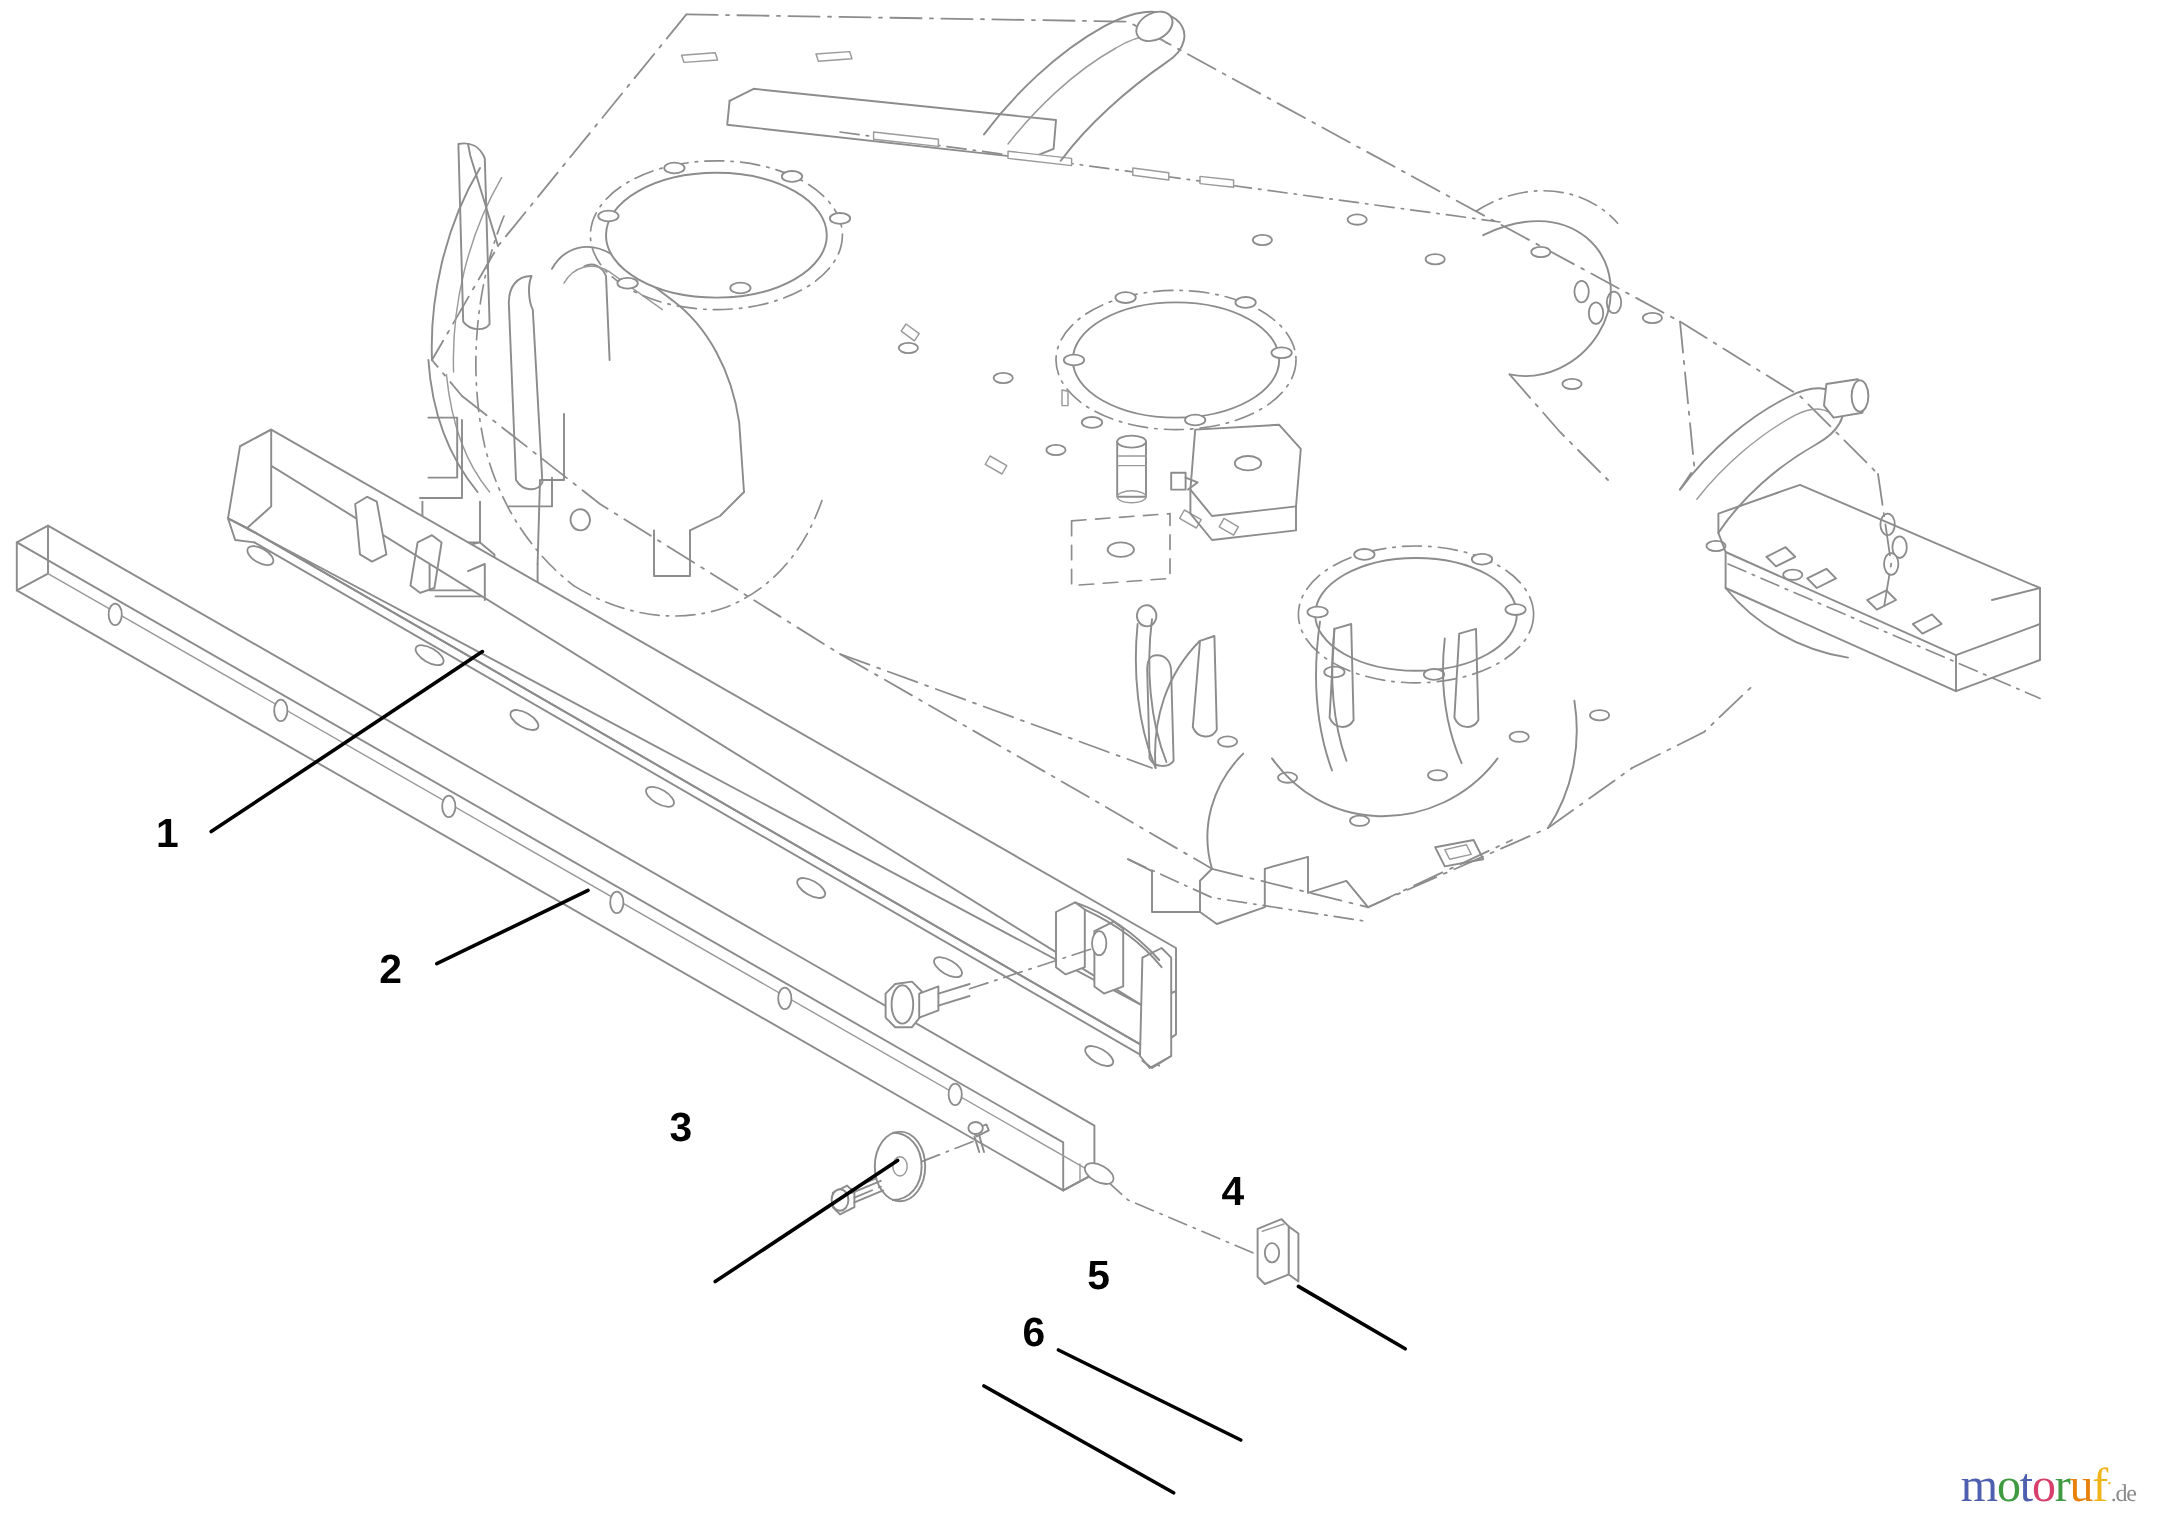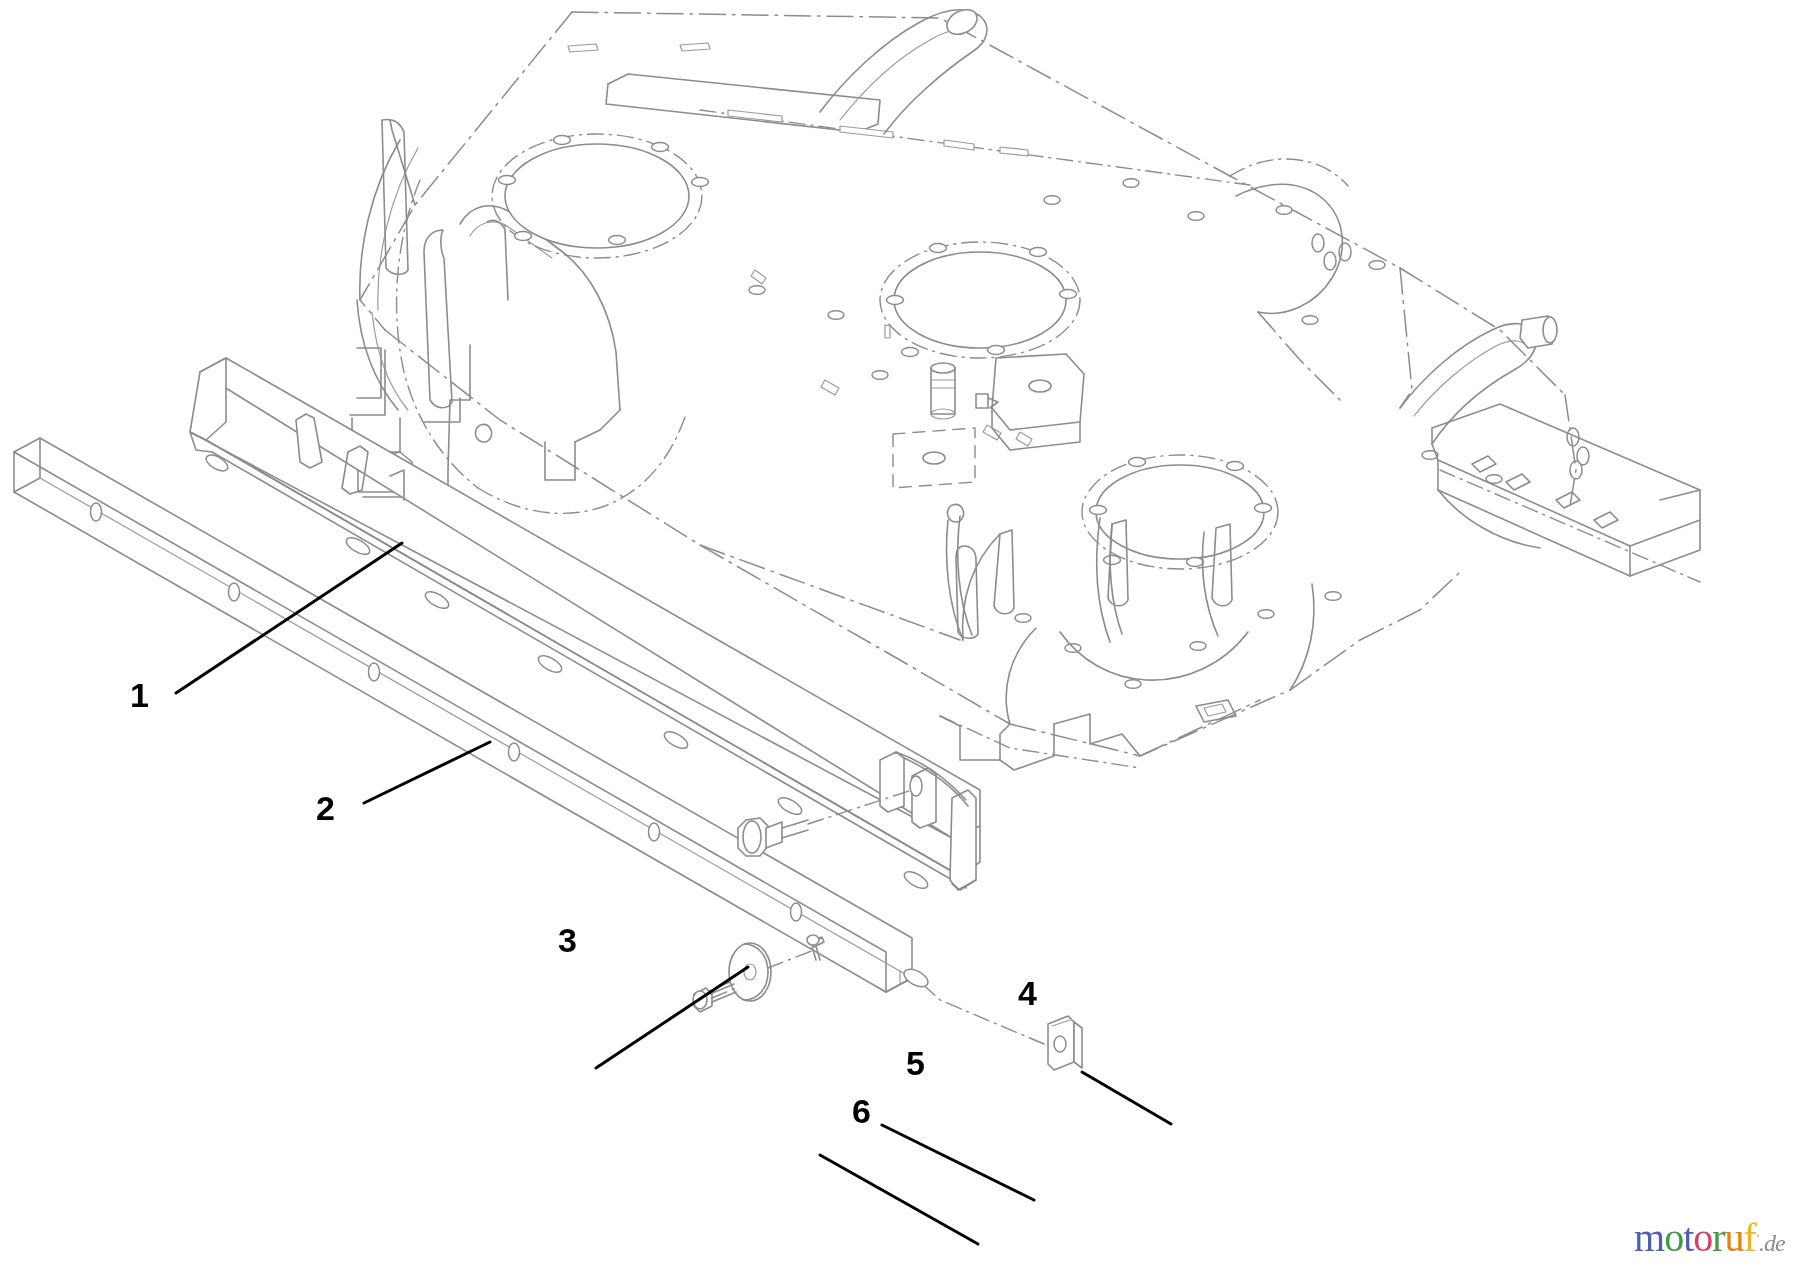--- a/index.html
+++ b/index.html
@@ -42,23 +42,22 @@
     white-space: nowrap;
     user-select: none;
   }
   #watermark .wm-dot {
     font-family: "Liberation Serif", serif;
     font-size: 16px;
     vertical-align: super;
   }
   #watermark .wm-tld {
     font-family: "Liberation Serif", serif;
-    font-size: 24px;
+    font-size: 20px;
     color: #8a8a8a;
-    font-style: italic;
   }
 </style>
 </head>
 <body>
 
 <div id="page" style="background: rgb(255, 255, 255);">
 
   <svg id="diagram-svg" viewBox="0 0 1800 1272">
     <defs>
       <style>

